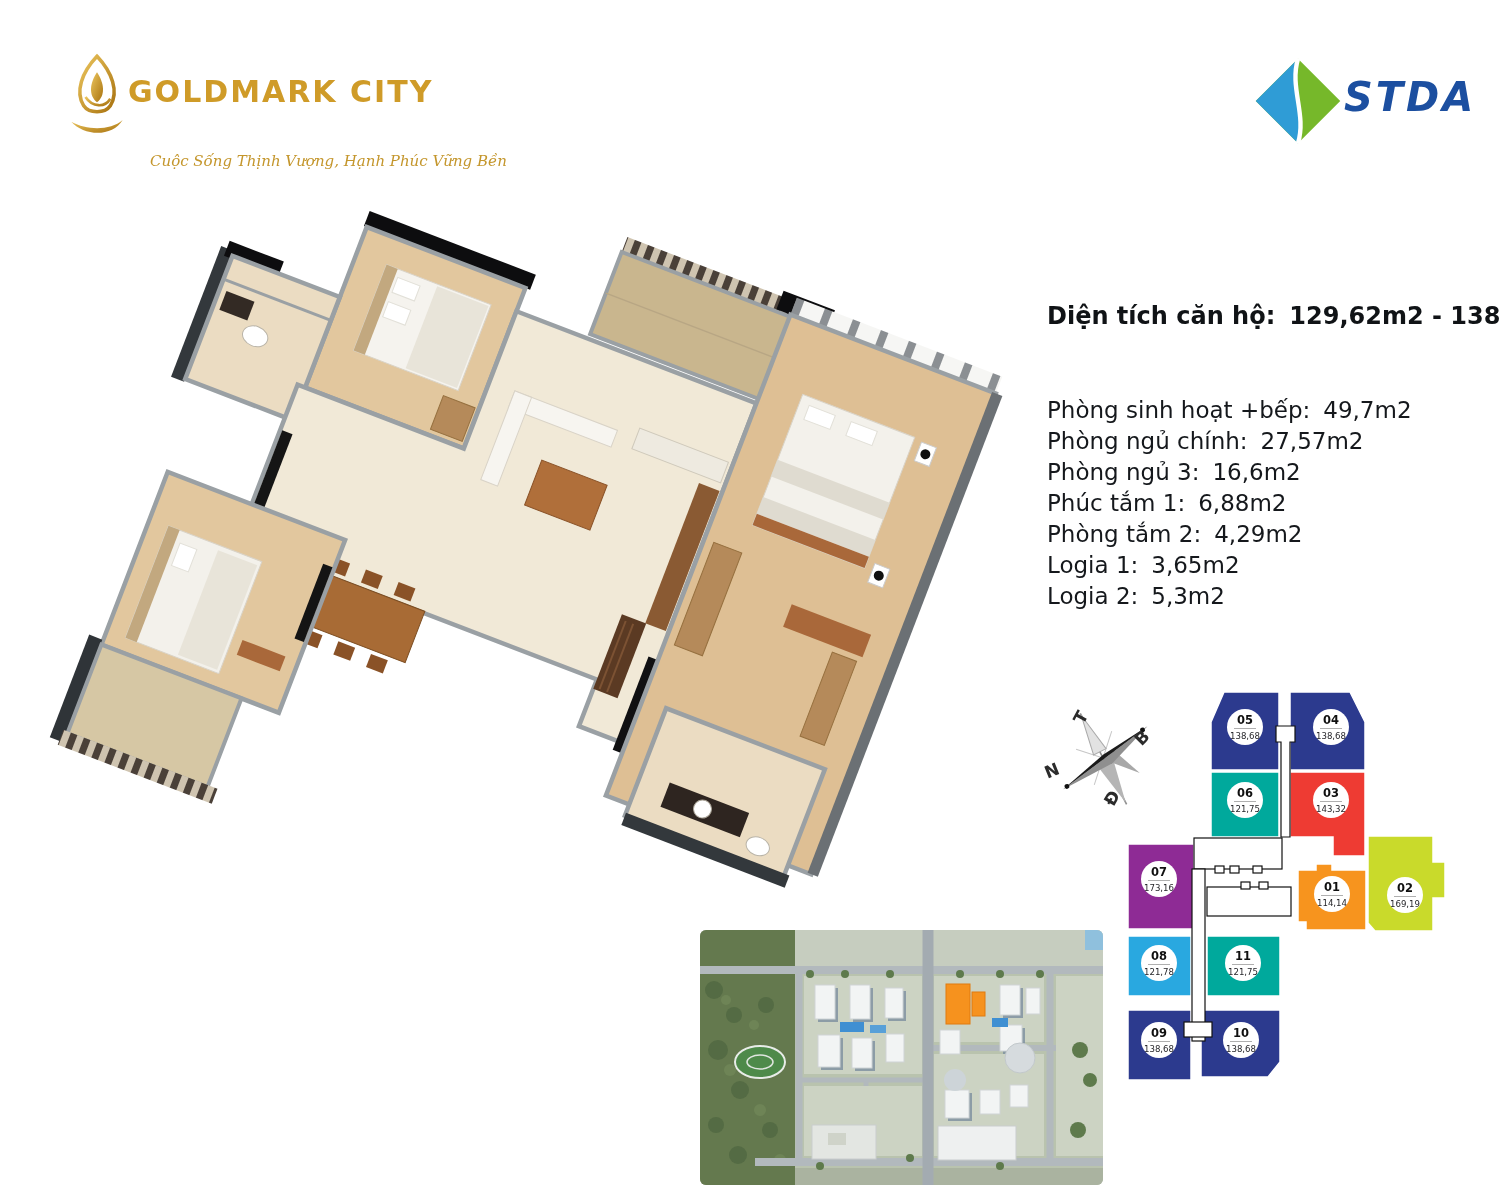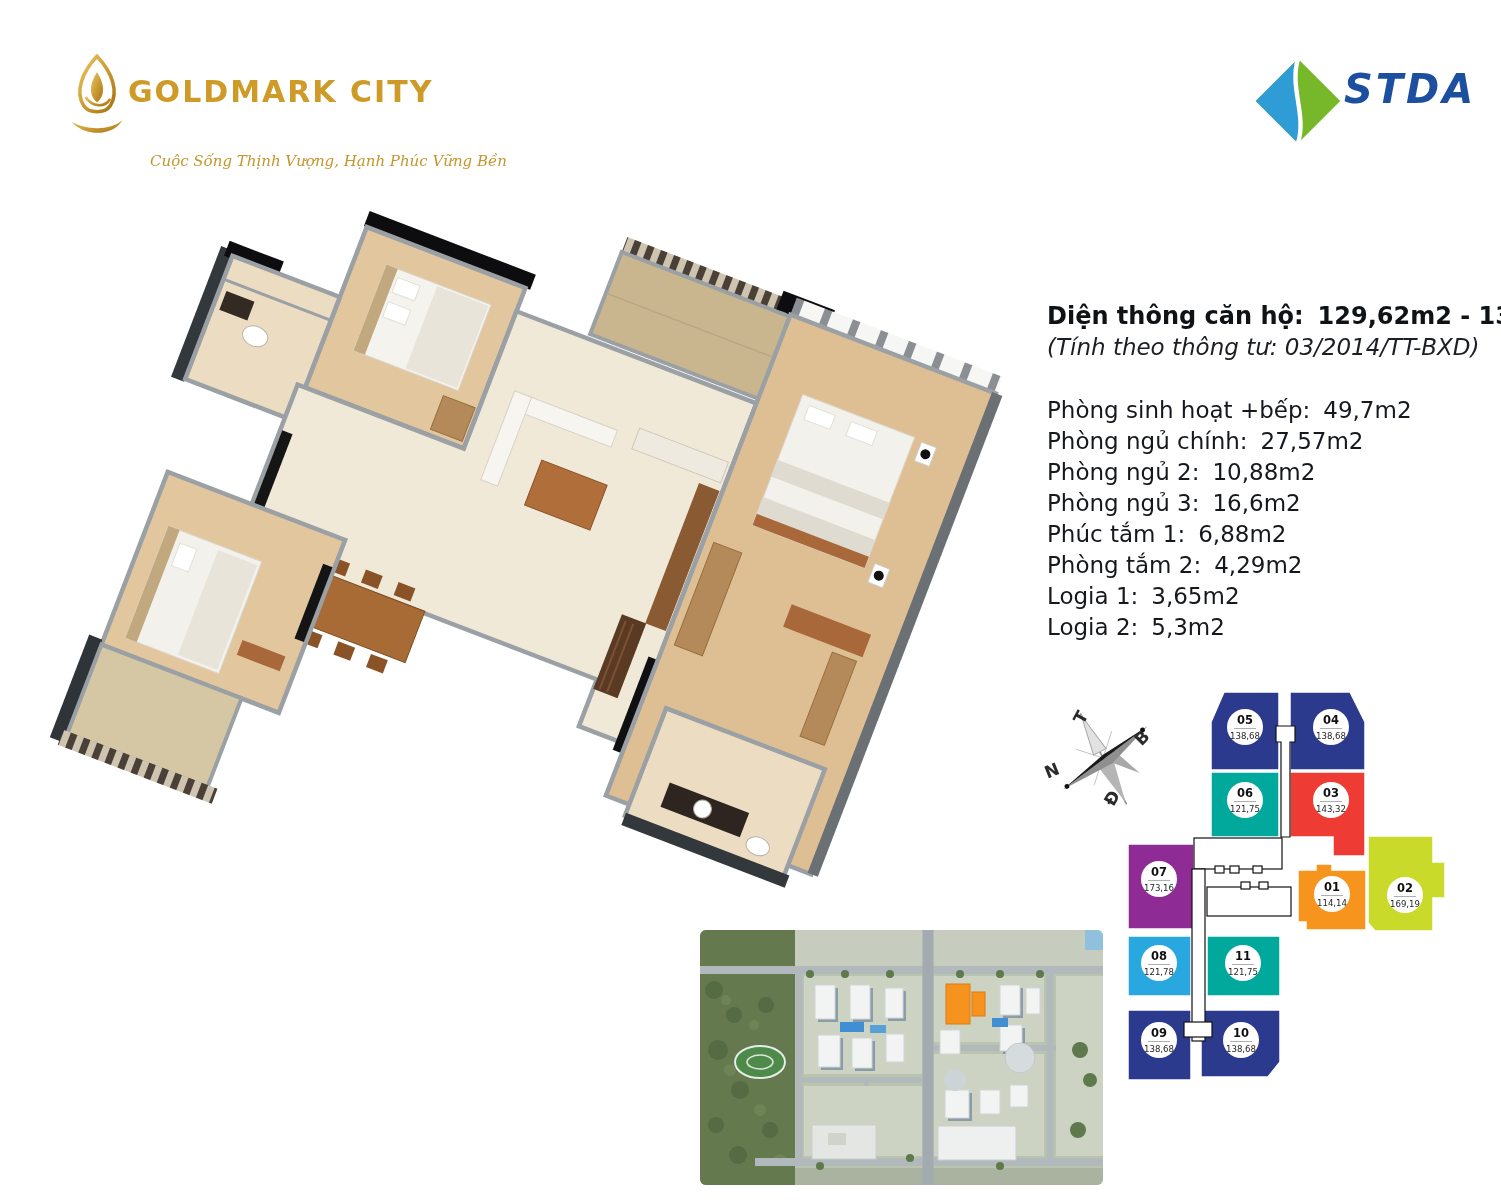--- a/index.html
+++ b/index.html
@@ -3,21 +3,21 @@
 <meta charset="utf-8">
 <style>
   html,body{margin:0;padding:0;background:#ffffff;}
   #page{position:relative;width:1501px;height:1200px;background:#fff;overflow:hidden;
         font-family:"DejaVu Sans","Liberation Sans",sans-serif;color:#15181c;}
   
   #brand-name{position:absolute;left:128px;top:74px;font-size:30px;font-weight:700;
               letter-spacing:2px;color:#cf9b28;white-space:nowrap;}
   #brand-tagline{position:absolute;left:150px;top:112px;font-family:"DejaVu Serif",serif;
                  font-style:italic;font-size:15px;color:#c4962c;white-space:nowrap;margin-top:40px;}
-  #stda-text{position:absolute;left:1344px;top:66px;font-size:40px;font-weight:700;
+  #stda-text{position:absolute;left:1344px;top:74px;font-size:40px;font-weight:700;
              font-style:italic;letter-spacing:3px;color:#1c4fa0;}
   
   #title-bar{position:absolute;left:1043px;top:206px;width:411px;height:57px;background:#abcfeb;
              display:flex;align-items:center;justify-content:center;font-size:34px;font-weight:600;
              letter-spacing:1px;color:#1b1e24;}
   
   #area-block{position:absolute;left:1047px;top:302px;width:450px;}
   .area-line{font-size:24px;font-weight:700;color:#101316;white-space:nowrap;}
   .area-line .val{margin-left:14px;}
   .area-note{font-size:23px;font-style:italic;color:#1b1e22;margin-top:4px;white-space:nowrap;}
@@ -164,37 +164,32 @@
         <circle cx="575" cy="453" r="9" fill="#ffffff" stroke="#a8a295"></circle>
         <ellipse cx="640" cy="468" rx="12" ry="9" fill="#ffffff" stroke="#b9b4a8"></ellipse>
         <rect x="505" y="484" width="175" height="13" fill="#33383c"></rect>
       </g>
     </g>
   </svg>
 
 
   <div id="area-block">
     <div class="area-line">
-      <span>Diện thông căn hộ:</span><span class="val">129,62m2 - 138,68m2</span>
+      <span>Diện tích căn hộ:</span><span class="val">129,62m2 - 138,68m2</span>
     </div>
-    <div class="area-note">(Tính theo thông tư: 03/2014/TT-BXD)</div>
   </div>
 
   <div id="rooms">
     <div class="room-line">
         <span>Phòng sinh hoạt +bếp:</span>
         <span class="room-value">49,7m2</span>
       </div>
     <div class="room-line">
         <span>Phòng ngủ chính:</span>
         <span class="room-value">27,57m2</span>
-      </div>
-    <div class="room-line">
-        <span>Phòng ngủ 2:</span>
-        <span class="room-value">10,88m2</span>
       </div>
     <div class="room-line">
         <span>Phòng ngủ 3:</span>
         <span class="room-value">16,6m2</span>
       </div>
     <div class="room-line">
         <span>Phúc tắm 1:</span>
         <span class="room-value">6,88m2</span>
       </div>
     <div class="room-line">

